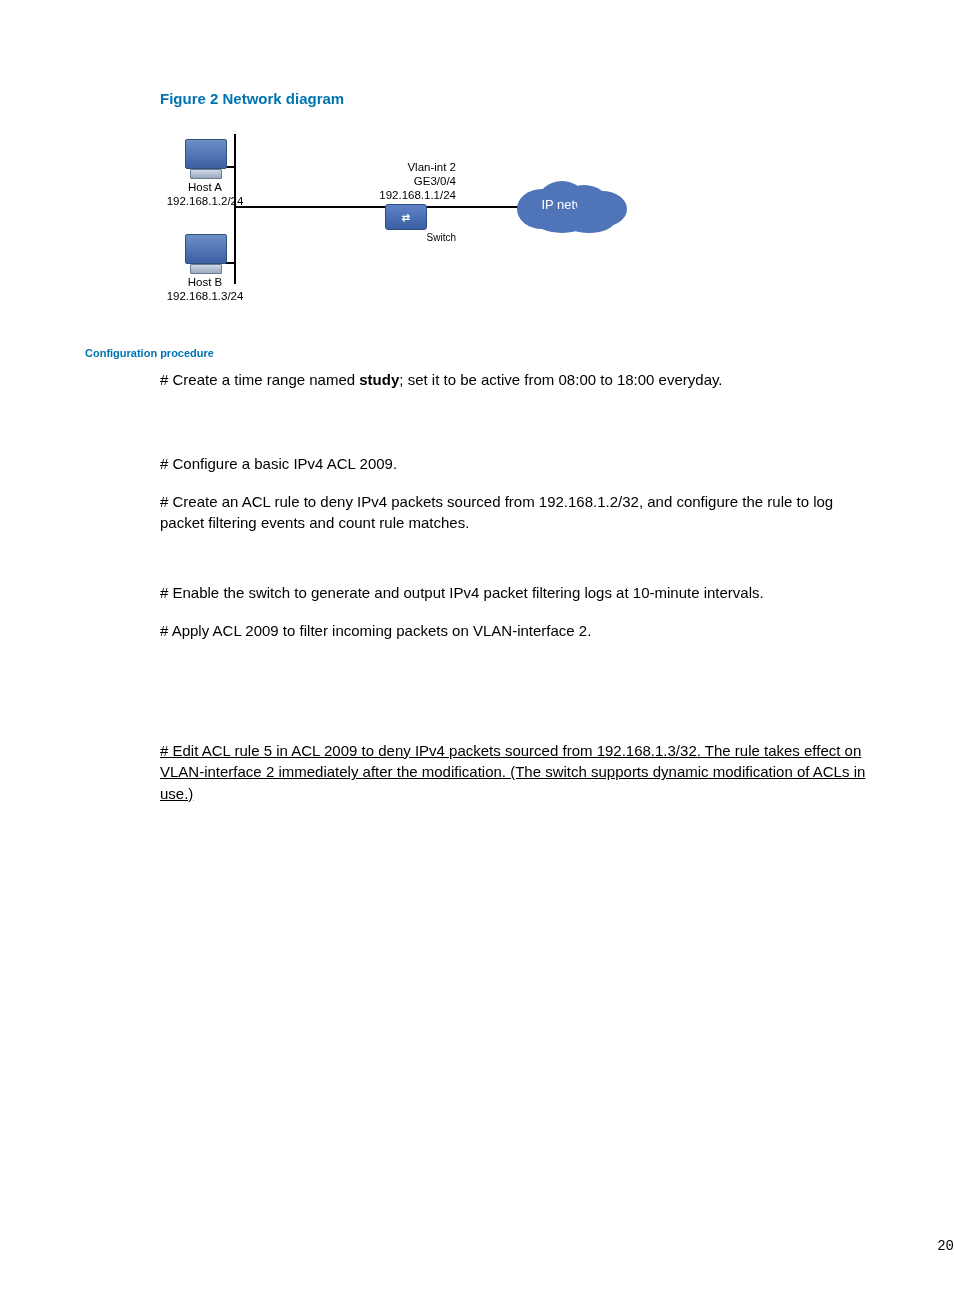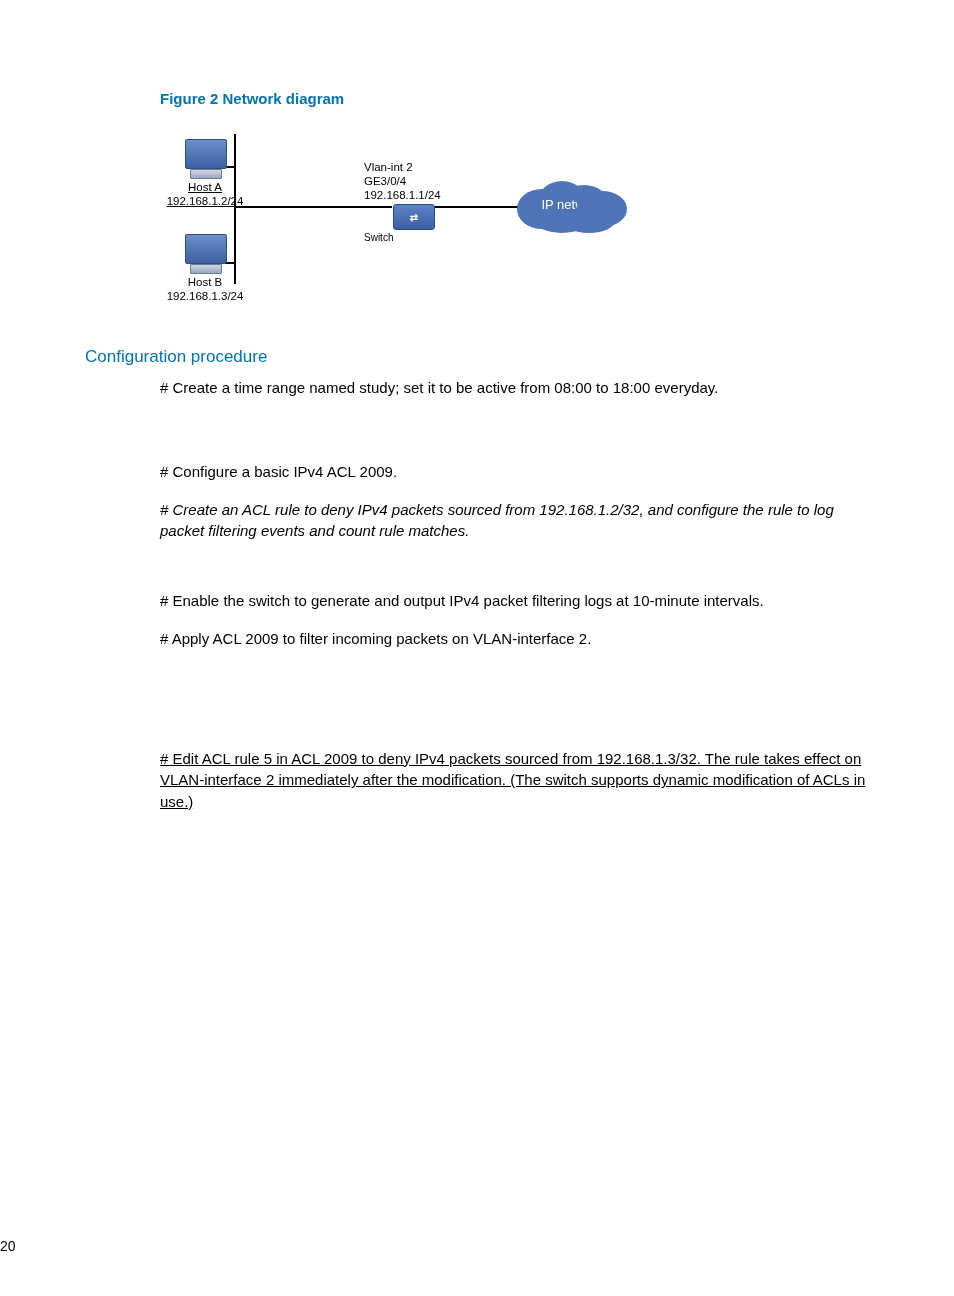--- a/index.html
+++ b/index.html
@@ -30,21 +30,21 @@
     height: 200px;
     font-size: 12px;
     font-family: Arial, sans-serif;
     color: #000;
   }
   .hostA, .hostB {
     position: absolute;
     text-align: center;
     width: 100px;
   }
-  .hostA { left: -5px; top: 20px; text-decoration: underline; }
+  .hostA { left: -5px; top: 20px; }
   .hostB { left: -5px; top: 115px; }
   .pc-icon {
     width: 48px; height: 40px;
     margin: 0 auto 2px auto;
     position: relative;
   }
   .pc-monitor {
     width: 40px; height: 28px;
     background: linear-gradient(#6b8fc9,#3d5fa3);
     border: 1px solid #30507a;
@@ -59,21 +59,21 @@
     border-radius: 1px;
   }
   .small-label { font-size: 11.5px; line-height: 1.2; }
   
   .bus-v { position:absolute; left:74px; top:15px; width:2px; height:150px; background:#000; }
   .bus-h1 { position:absolute; left:48px; top:47px; width:28px; height:2px; background:#000; }
   .bus-h2 { position:absolute; left:48px; top:143px; width:28px; height:2px; background:#000; }
   .bus-to-switch { position:absolute; left:76px; top:87px; width:156px; height:2px; background:#000; }
   .bus-to-cloud { position:absolute; left:262px; top:87px; width:110px; height:2px; background:#000; }
   
-  .switch-wrap { position:absolute; left:204px; top:42px; text-align:left; width:100px; }
+  .switch-wrap { position:absolute; left:196px; top:42px; text-align:right; width:100px; }
   .switch-labels { font-size:11.5px; line-height:1.2; margin-bottom:2px; }
   .switch-icon {
     width:40px; height:24px; margin:0 auto 2px auto;
     background: linear-gradient(#5f83c6,#3a5fa3);
     border:1px solid #2d4b80;
     border-radius:3px;
     position:relative;
   }
   .switch-arrows {
     position:absolute; inset:0;
@@ -97,39 +97,40 @@
   .cloud .b2 { width:50px; height:40px; left:42px; top:4px; }
   .cloud .b3 { width:60px; height:30px; left:15px; top:22px; }
   .cloud .b4 { width:54px; height:28px; left:45px; top:24px; }
   .cloud-label {
     position:absolute; left:0; right:0; top:16px;
     color:#fff; font-size:13px;
   }
   
   .section-heading {
     color: #0073b1;
-    font-weight: normal;
-    font-size: 17px;
+    font-weight: bold;
+    font-size: 11px;
     margin-top: 28px;
     margin-bottom: 10px;
   }
   .step {
     font-size: 15px;
     line-height: 1.45;
     margin-left: 75px;
     margin-bottom: 62px;
   }
   .step-small-gap { margin-bottom: 16px; }
-  .bold { font-weight: normal; }
+  .bold { font-weight: bold; }
   .page-num {
     position: absolute;
     bottom: 42px;
     left: 0; right: 0;
-    text-align: left;
+    text-align: right;
     font-size: 14px;
+    font-family: Liberation Mono, monospace;
   }
 </style>
 </head>
 <body>
 
 <div class="page">
 
   <div class="figure-title">Figure 2 Network diagram</div>
 
   <div class="diagram">
@@ -183,21 +184,21 @@
 
   <div class="section-heading">Configuration procedure</div>
 
   <div class="step">
     <span># Create a time range named </span><span class="bold">study</span><span>; set it to be active from 08:00 to 18:00 everyday.</span>
   </div>
 
 
   <div class="step step-small-gap"># Configure a basic IPv4 ACL 2009.</div>
 
-  <div class="step" style="margin-bottom:48px;font-style:italic;"># Create an ACL rule to deny IPv4 packets sourced from 192.168.1.2/32, and configure the rule to log packet filtering events and count rule matches.</div>
+  <div class="step" style="margin-bottom:48px;"># Create an ACL rule to deny IPv4 packets sourced from 192.168.1.2/32, and configure the rule to log packet filtering events and count rule matches.</div>
 
   <div class="step step-small-gap"># Enable the switch to generate and output IPv4 packet filtering logs at 10-minute intervals.</div>
 
   <div class="step" style="margin-bottom:98px;"># Apply ACL 2009 to filter incoming packets on VLAN-interface 2.</div>
 
 
   <div class="step" style="margin-bottom:0;text-decoration:underline;"># Edit ACL rule 5 in ACL 2009 to deny IPv4 packets sourced from 192.168.1.3/32. The rule takes effect on VLAN-interface 2 immediately after the modification. (The switch supports dynamic modification of ACLs in use.)</div>
 
   <div class="page-num">20</div>
 </div>

